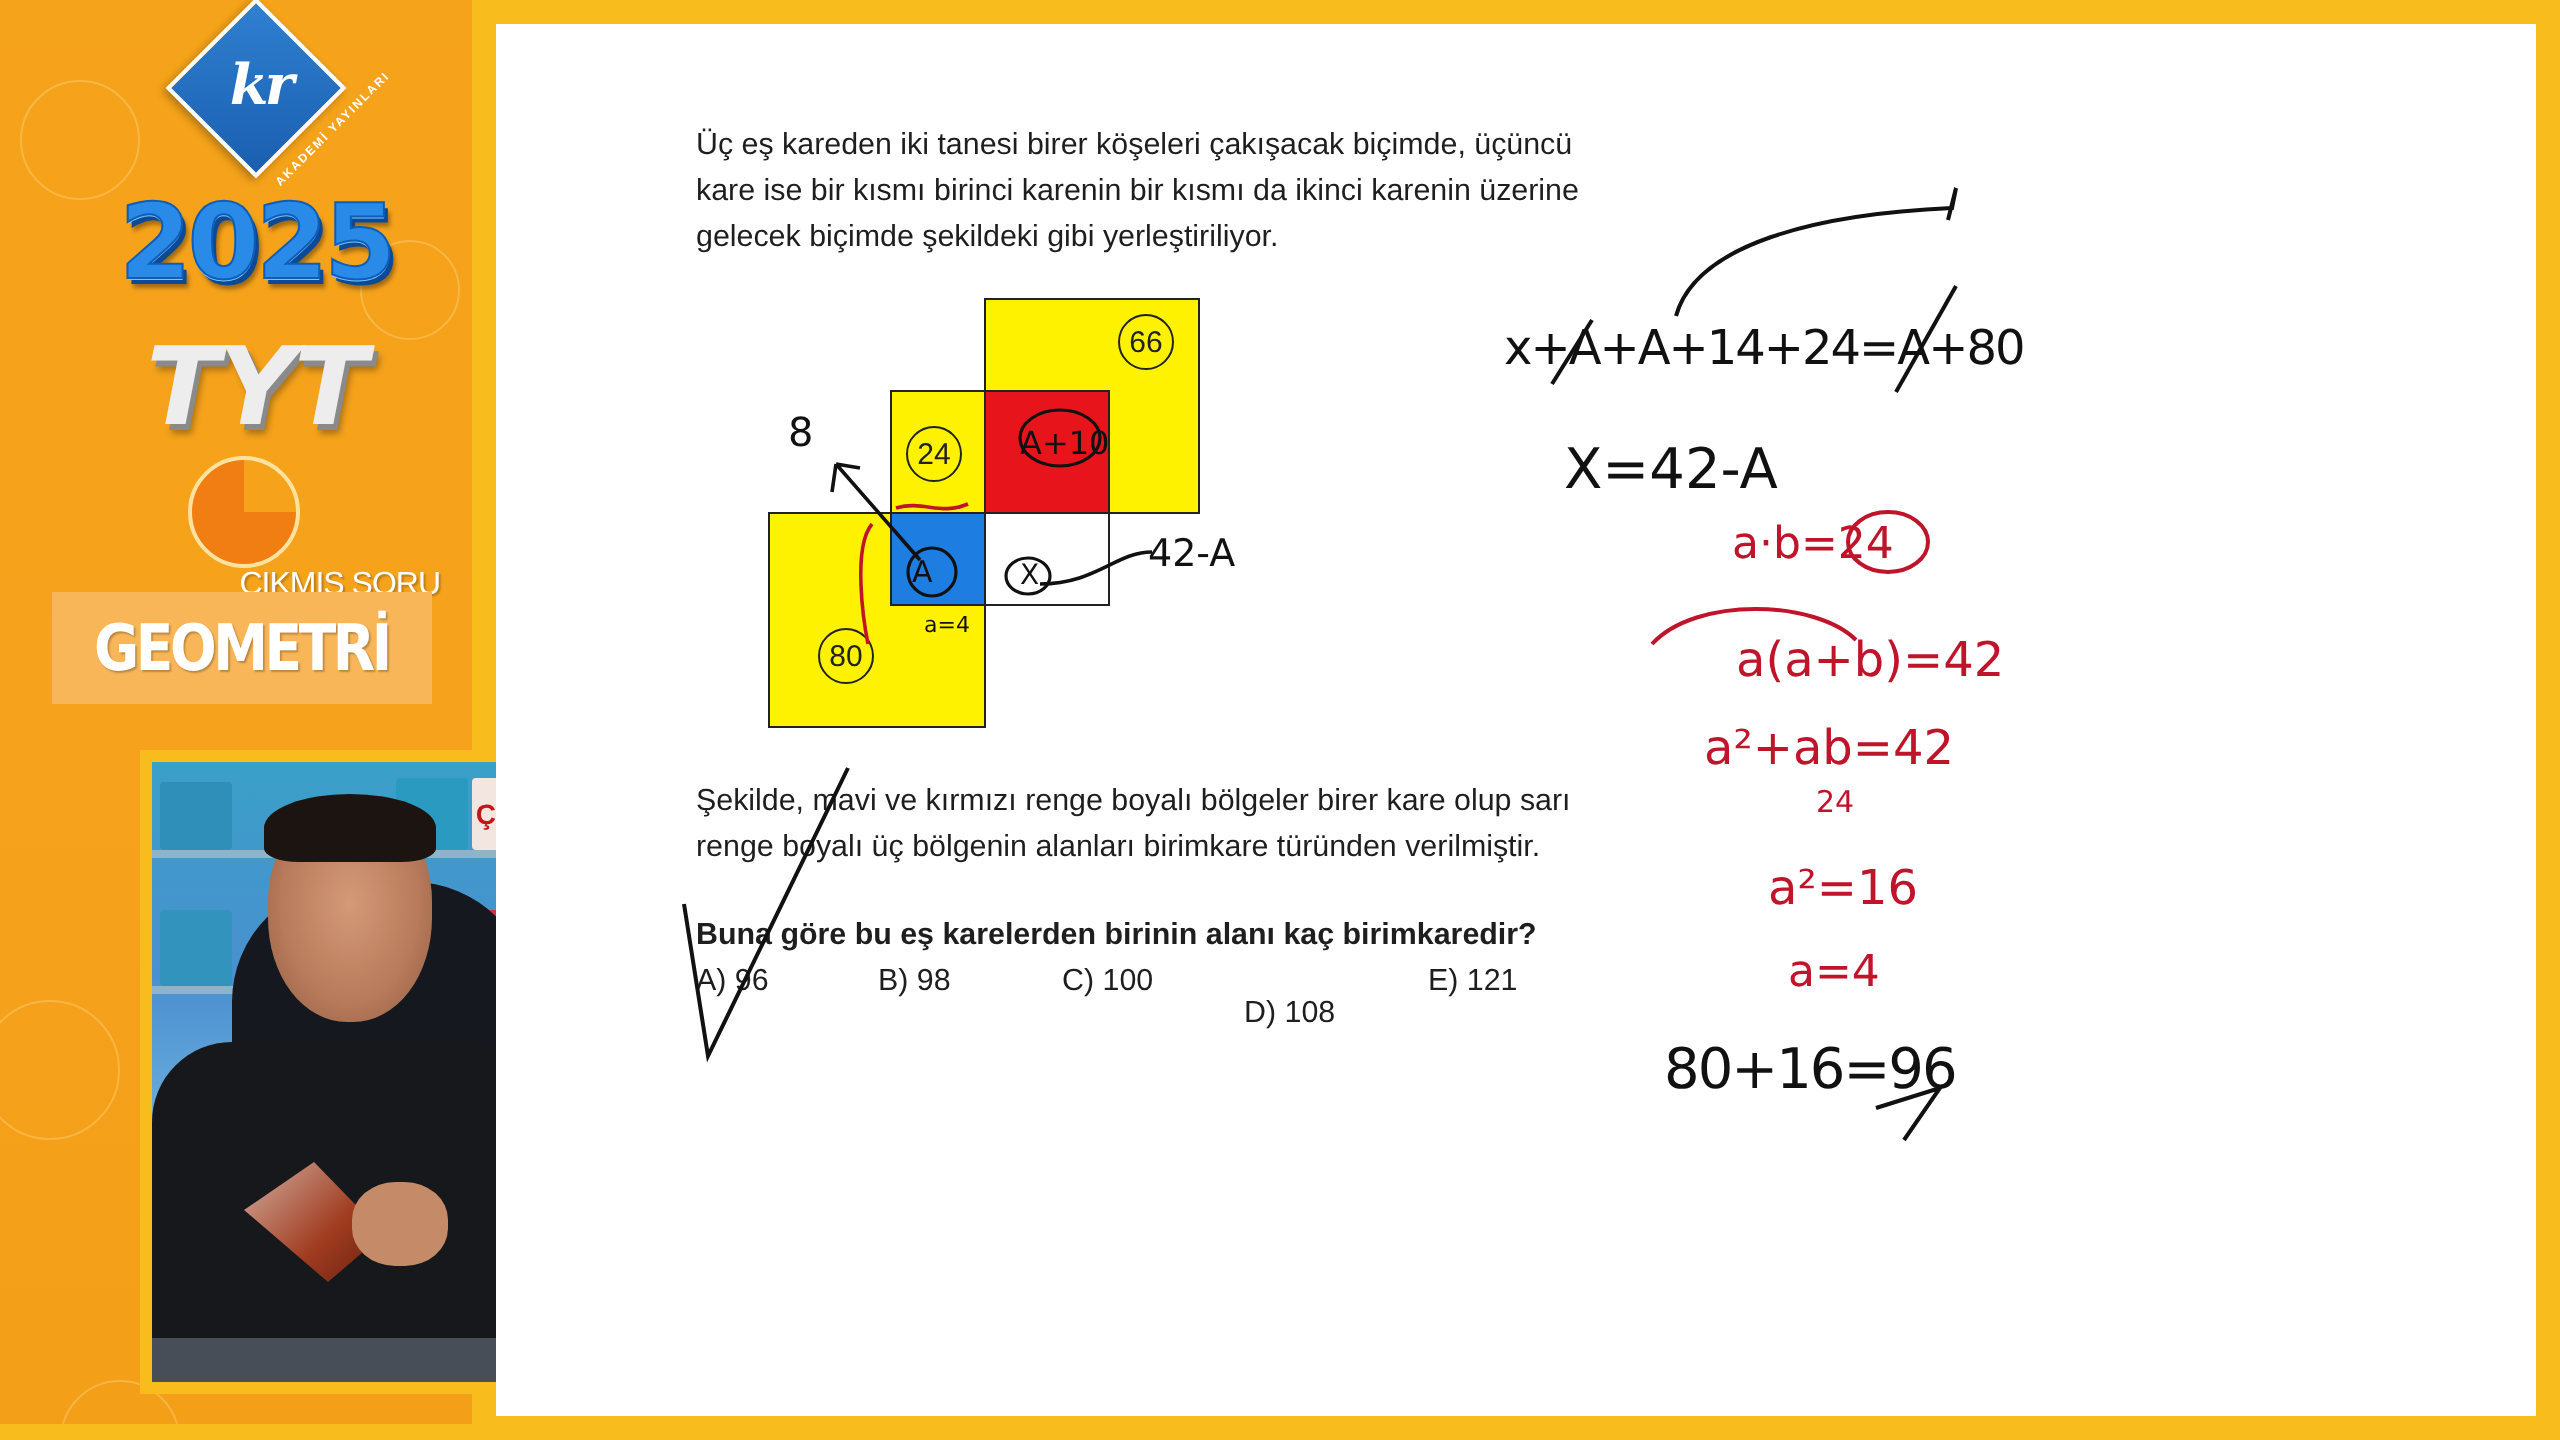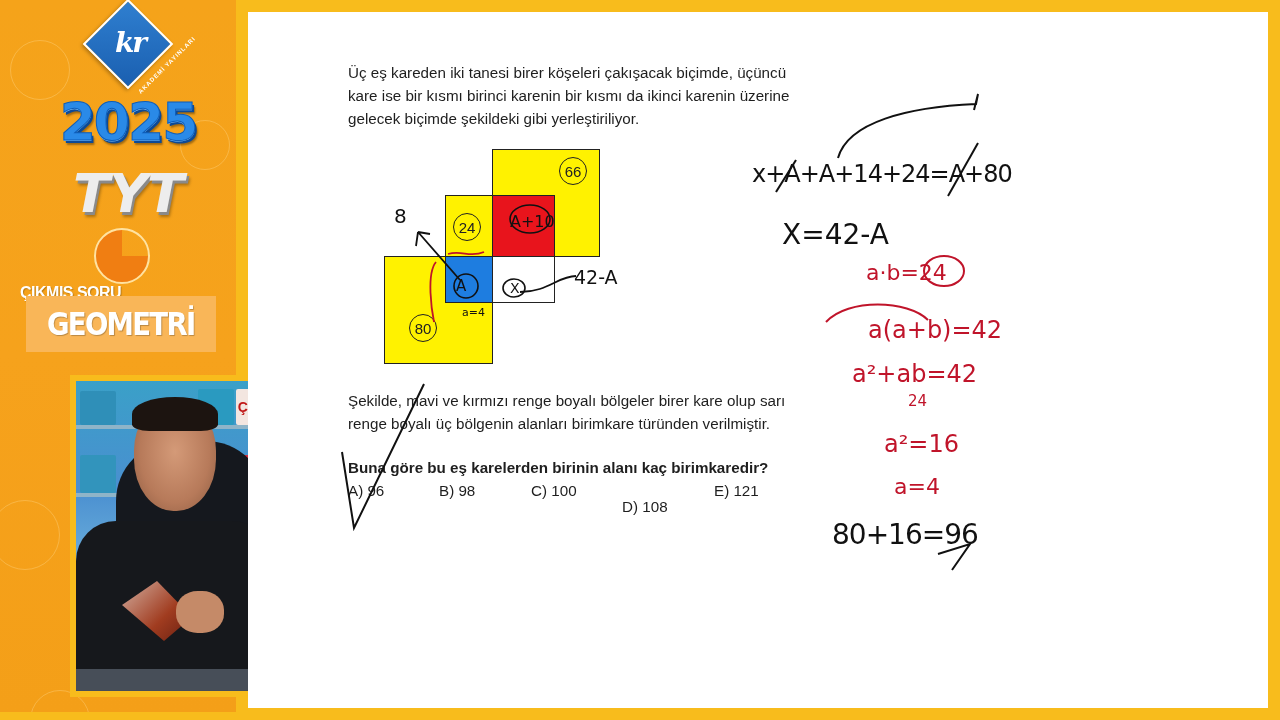--- a/index.html
+++ b/index.html
@@ -47,22 +47,22 @@
     font-size: 54px; color: #ededed; letter-spacing: -1px;
     text-shadow: 2px 3px 0 #8a8a8a, 3px 5px 3px rgba(0,0,0,0.3);
   }
   .pie {
     position: absolute; left: 94px; top: 228px; width: 56px; height: 56px;
     border-radius: 50%;
     background: conic-gradient(from 0deg, transparent 0deg 90deg, #f07e12 90deg 360deg);
     border: 2px solid #ffe2a0;
   }
   .cikmis {
-    position: absolute; left: 20px; top: 284px; width: 200px; text-align: left;
-    font-weight: bold; font-size: 16px; color: #ffffff; letter-spacing: -0.5px;
+    position: absolute; left: 20px; top: 284px; width: 200px; text-align: right;
+    font-weight: normal; font-size: 16px; color: #ffffff; letter-spacing: -0.5px;
     text-shadow: 1px 1px 1px rgba(0,0,0,0.25);
   }
   .subject-box {
     position: absolute; left: 26px; top: 296px; width: 190px; height: 56px;
     background: #f9b658;
     display: flex; align-items: center; justify-content: center; text-align: center;
   }
   .subject-box span {
     font-family: "DejaVu Sans", sans-serif; font-weight: bold; font-size: 32px;
     color: #ffffff; letter-spacing: -2px; transform: scaleX(0.86);

